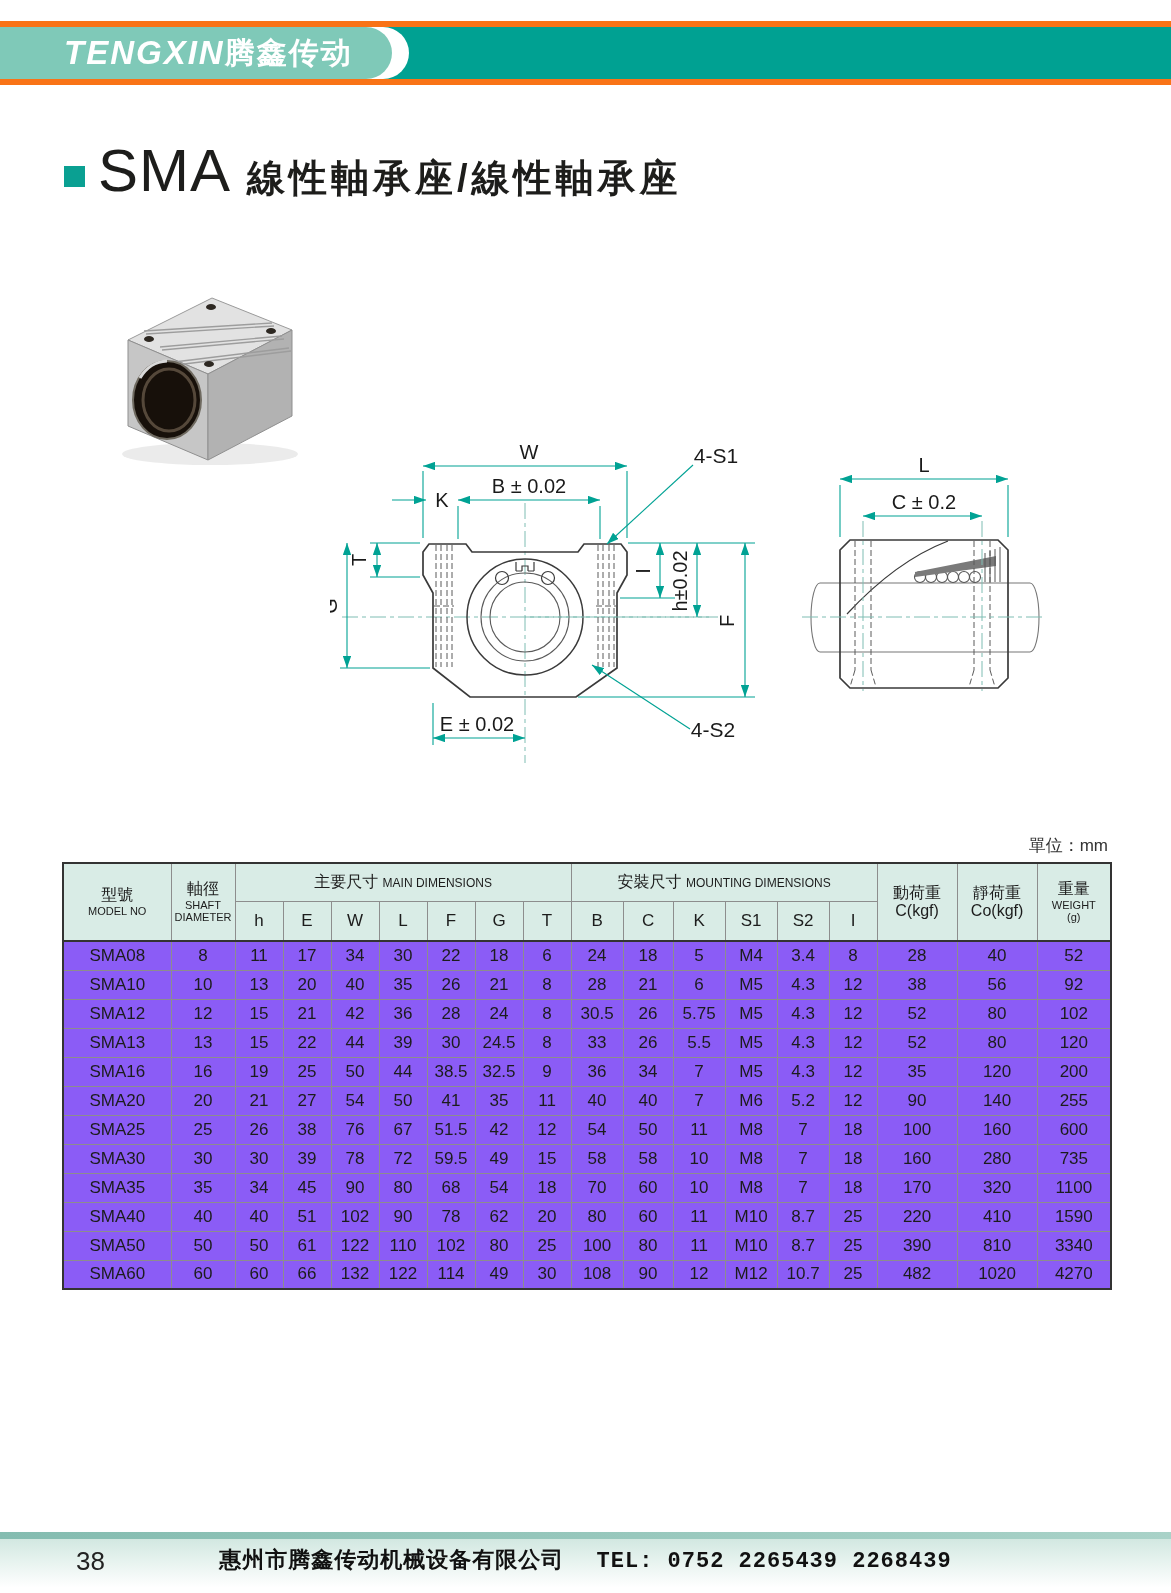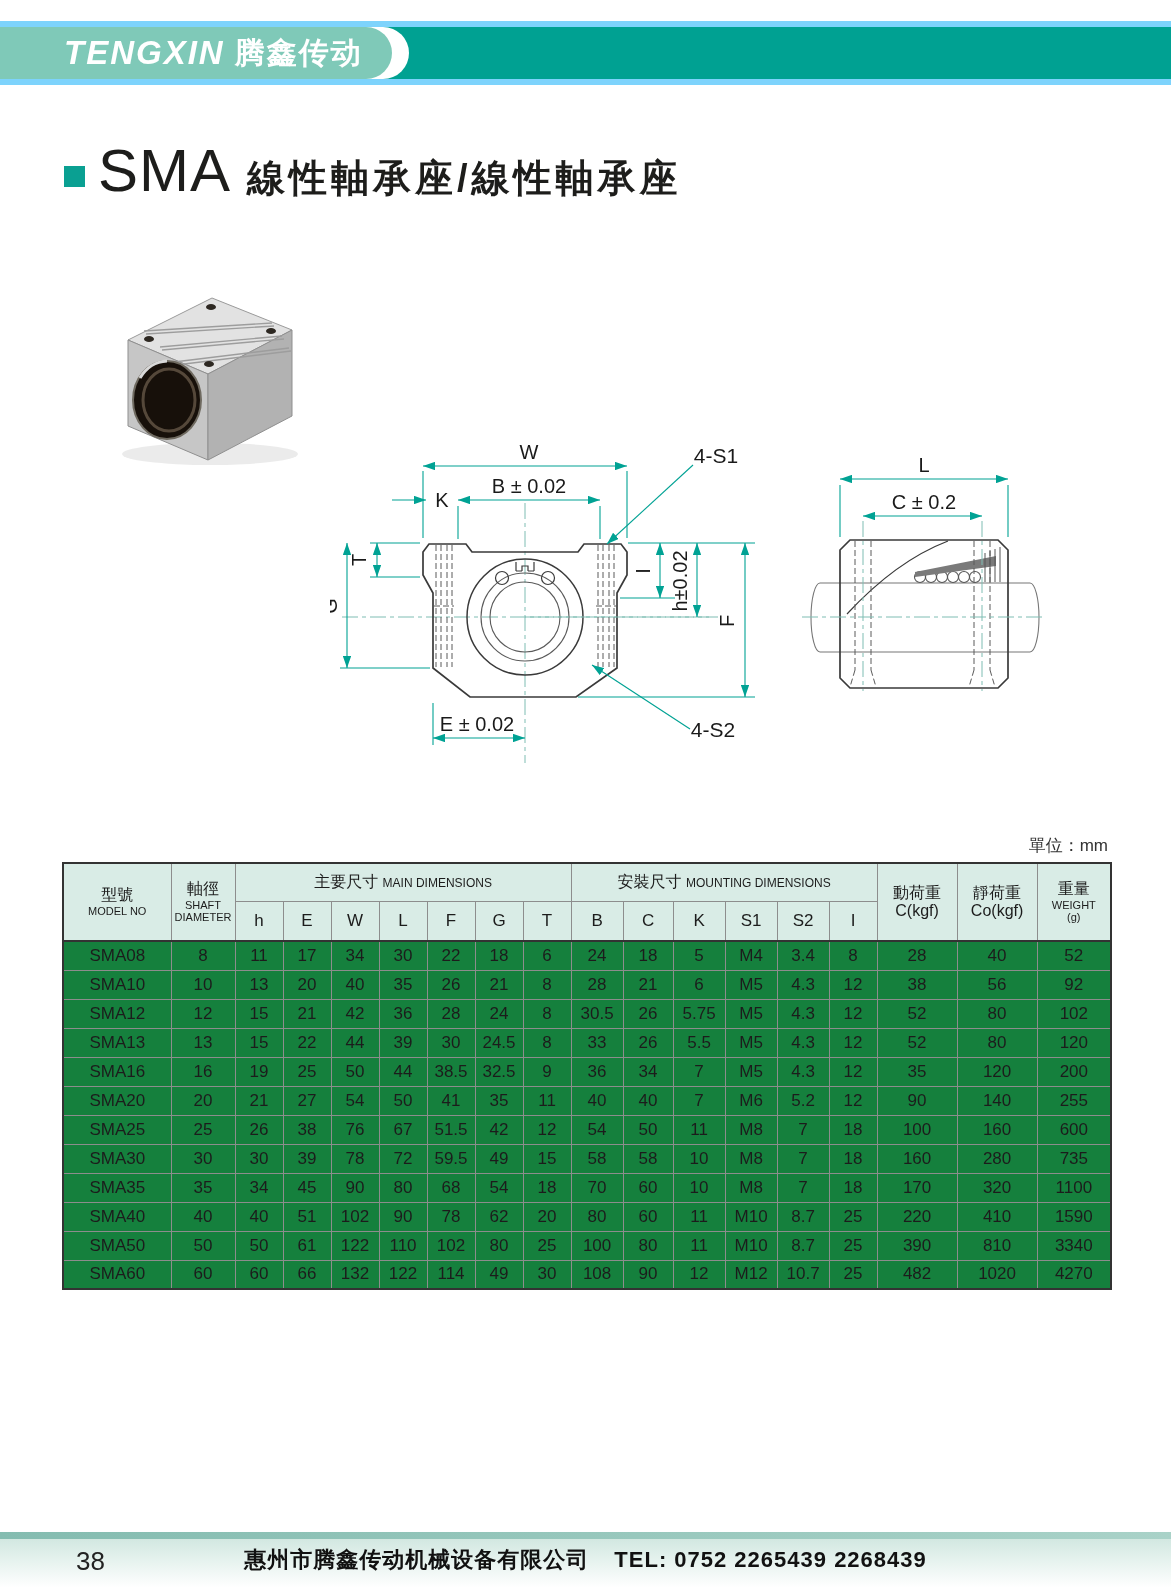--- a/index.html
+++ b/index.html
@@ -1,60 +1,60 @@
 <!DOCTYPE html>
 <html><head>
 <meta charset="utf-8">
 <style>
   html,body{margin:0;padding:0;background:#9a9a9a;}
   .page{position:relative;width:1171px;height:1593px;background:#ffffff;margin:0 auto;
         font-family:"Liberation Sans",sans-serif;overflow:hidden;}
 
   
-  .band-outer{position:absolute;left:0;top:21px;width:100%;height:64px;background:#7dd3fc;}
+  .band-outer{position:absolute;left:0;top:21px;width:100%;height:64px;background:#f97316;}
   .band-dark{position:absolute;left:0;top:6px;width:100%;height:52px;background:#00a192;}
   .band-capsule-white{position:absolute;left:0;top:6px;width:409px;height:52px;background:#ffffff;
         border-radius:0 30px 30px 0;}
   .band-capsule{position:absolute;left:0;top:6px;width:392px;height:52px;background:#7fc9b8;
         border-radius:0 28px 28px 0;display:flex;align-items:center;padding-left:64px;box-sizing:border-box;}
   .logo-en{color:#fff;font-weight:bold;font-style:italic;font-size:33px;letter-spacing:2px;}
-  .logo-cn{color:#fff;font-weight:bold;font-size:30px;margin-left:10px;letter-spacing:2px;}
+  .logo-cn{color:#fff;font-weight:bold;font-size:30px;letter-spacing:2px;}
 
   
   .bullet{position:absolute;left:64px;top:166px;width:21px;height:21px;background:#0aa092;}
   .title-block{position:absolute;left:98px;top:136px;display:flex;align-items:baseline;color:#1d1d1b;}
   .title-code{font-size:60px;font-weight:400;letter-spacing:1px;}
   .title-cn{font-size:38px;font-weight:bold;margin-left:16px;letter-spacing:4px;}
 
   
   .unit-label{position:absolute;top:834px;right:63px;font-size:17px;color:#333;}
 
   
   table.spec{position:absolute;left:62px;top:862px;width:1048px;border-collapse:collapse;
-        table-layout:fixed;background:#15803d;border:2px solid #333;}
+        table-layout:fixed;background:#8b5cf6;border:2px solid #333;}
   table.spec th,table.spec td{border:1px solid #8d8d8d;text-align:center;vertical-align:middle;
         padding:0;color:#1c1c1c;font-weight:normal;line-height:1.15;}
   table.spec thead th{background:#d9ece6;}
   table.spec thead{border-bottom:2px solid #333;}
   tr.head1{height:38px;}
   tr.head2{height:40px;}
   table.spec tbody tr{height:29px;font-size:17px;}
   .zh{font-size:16px;}
   .en-small{font-size:11px;letter-spacing:0px;}
   .en-inline{font-size:12px;}
   th.sub{font-size:17px;}
 
   
   .footer-strip{position:absolute;left:0;top:1532px;width:100%;height:7px;
         background:linear-gradient(to right,#84bcb0,#a9d2c8);}
   .footer-area{position:absolute;left:0;top:1539px;width:100%;height:54px;
         background:linear-gradient(#d2e8e1,#ffffff 90%);}
   .page-number{position:absolute;left:76px;top:1546px;font-size:26px;color:#222;}
   .company-row{position:absolute;left:0;top:1545px;width:100%;text-align:center;
-        font-size:22px;font-weight:bold;color:#111;letter-spacing:1px;}
+        font-size:22px;font-weight:bold;color:#111;letter-spacing:1px;font-family:Liberation Mono, monospace;}
   .company-row span{margin:0 9px;}
 
   .abs{position:absolute;}
   svg text{font-family:"Liberation Sans",sans-serif;}
 </style>
 </head>
 <body>
 
 <div class="page">
 

